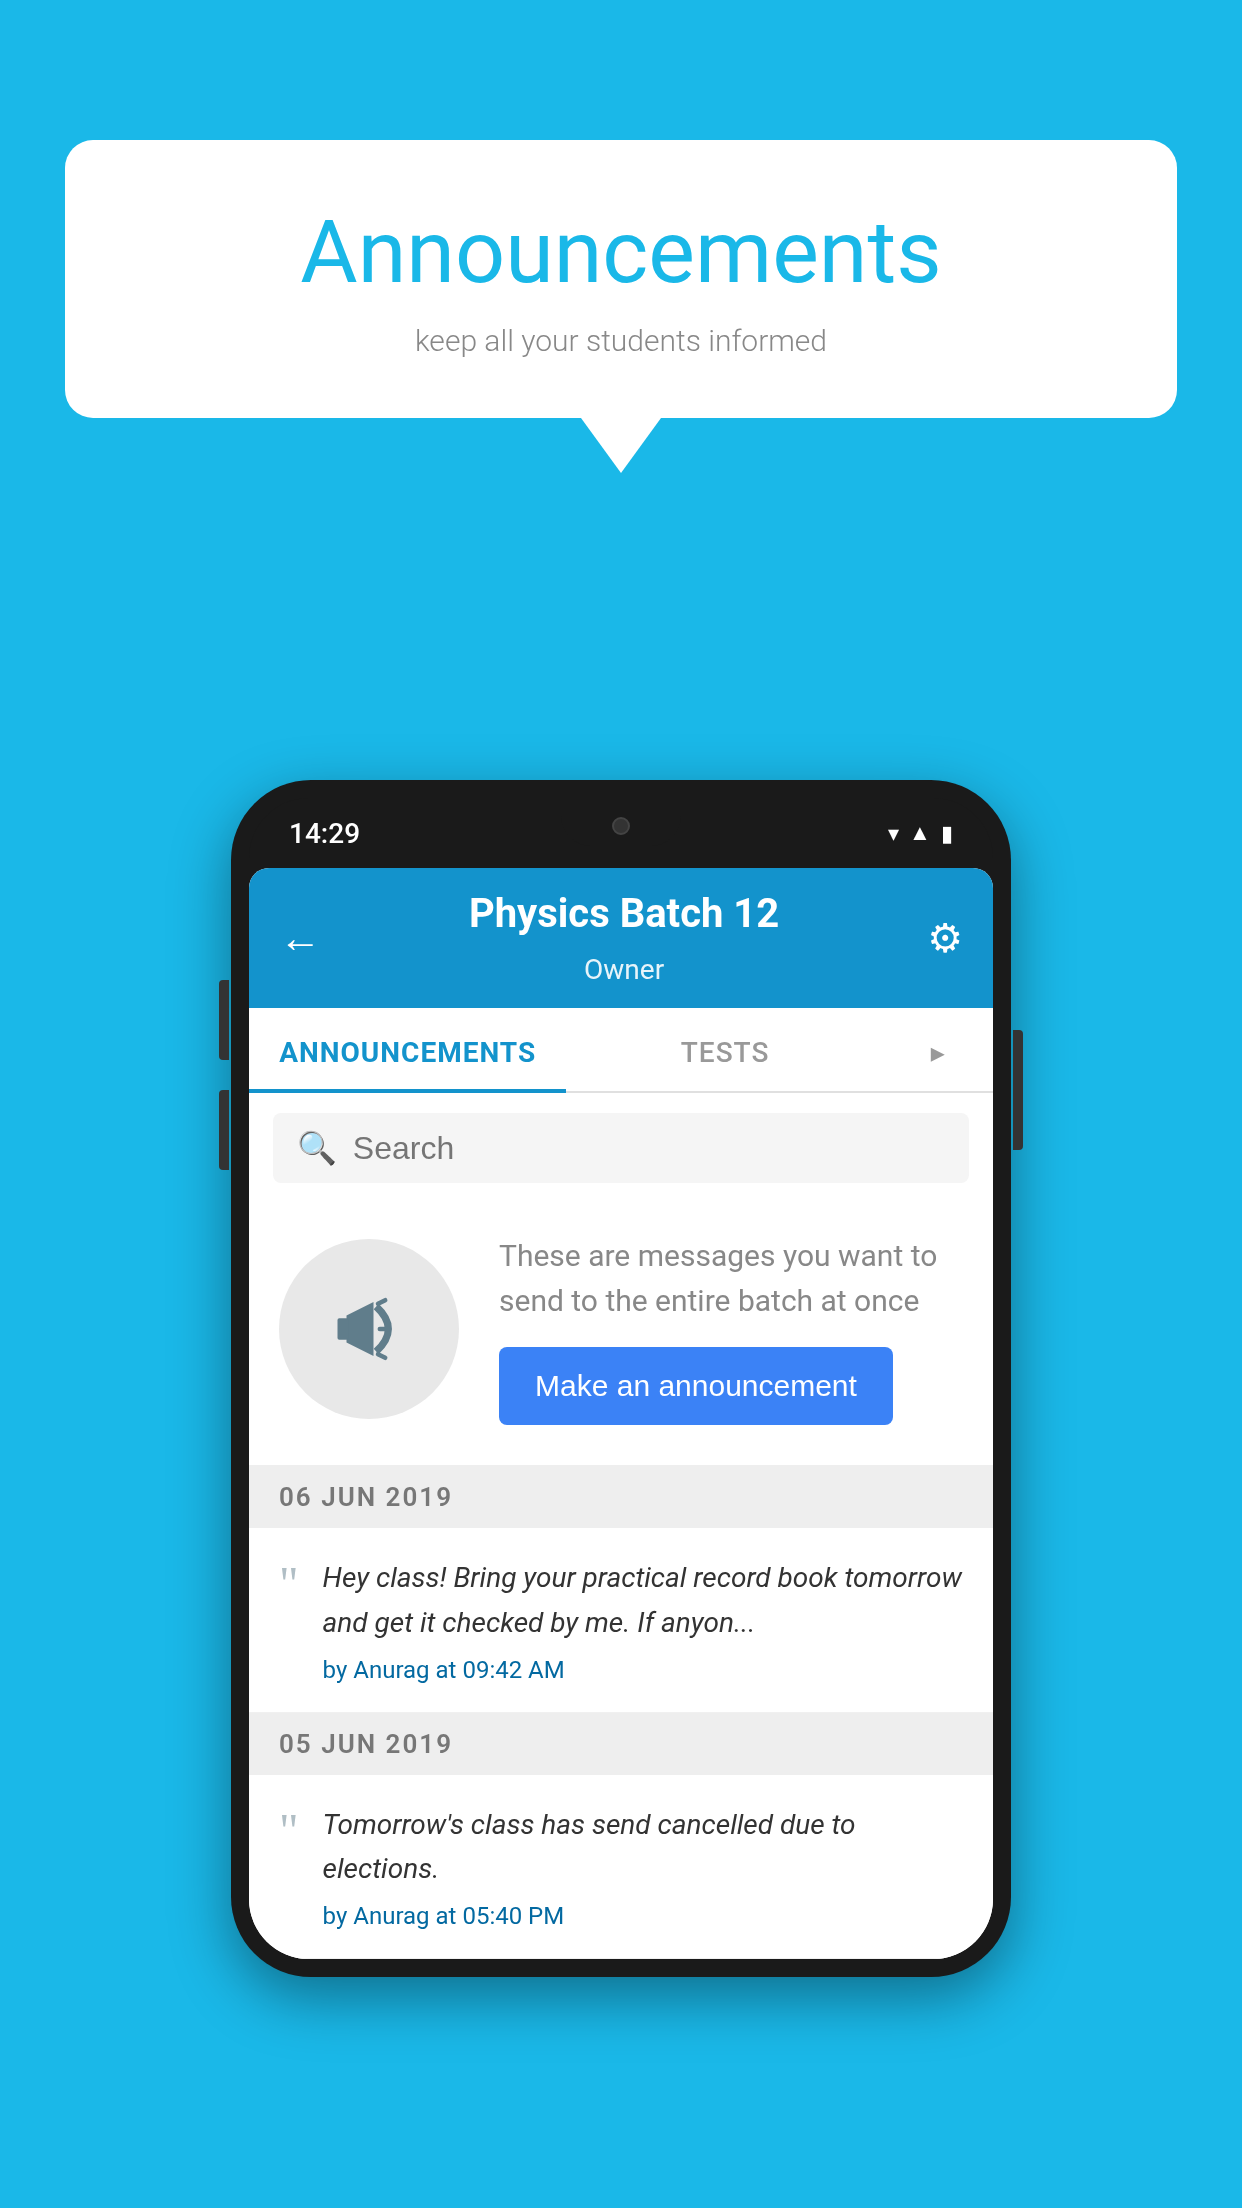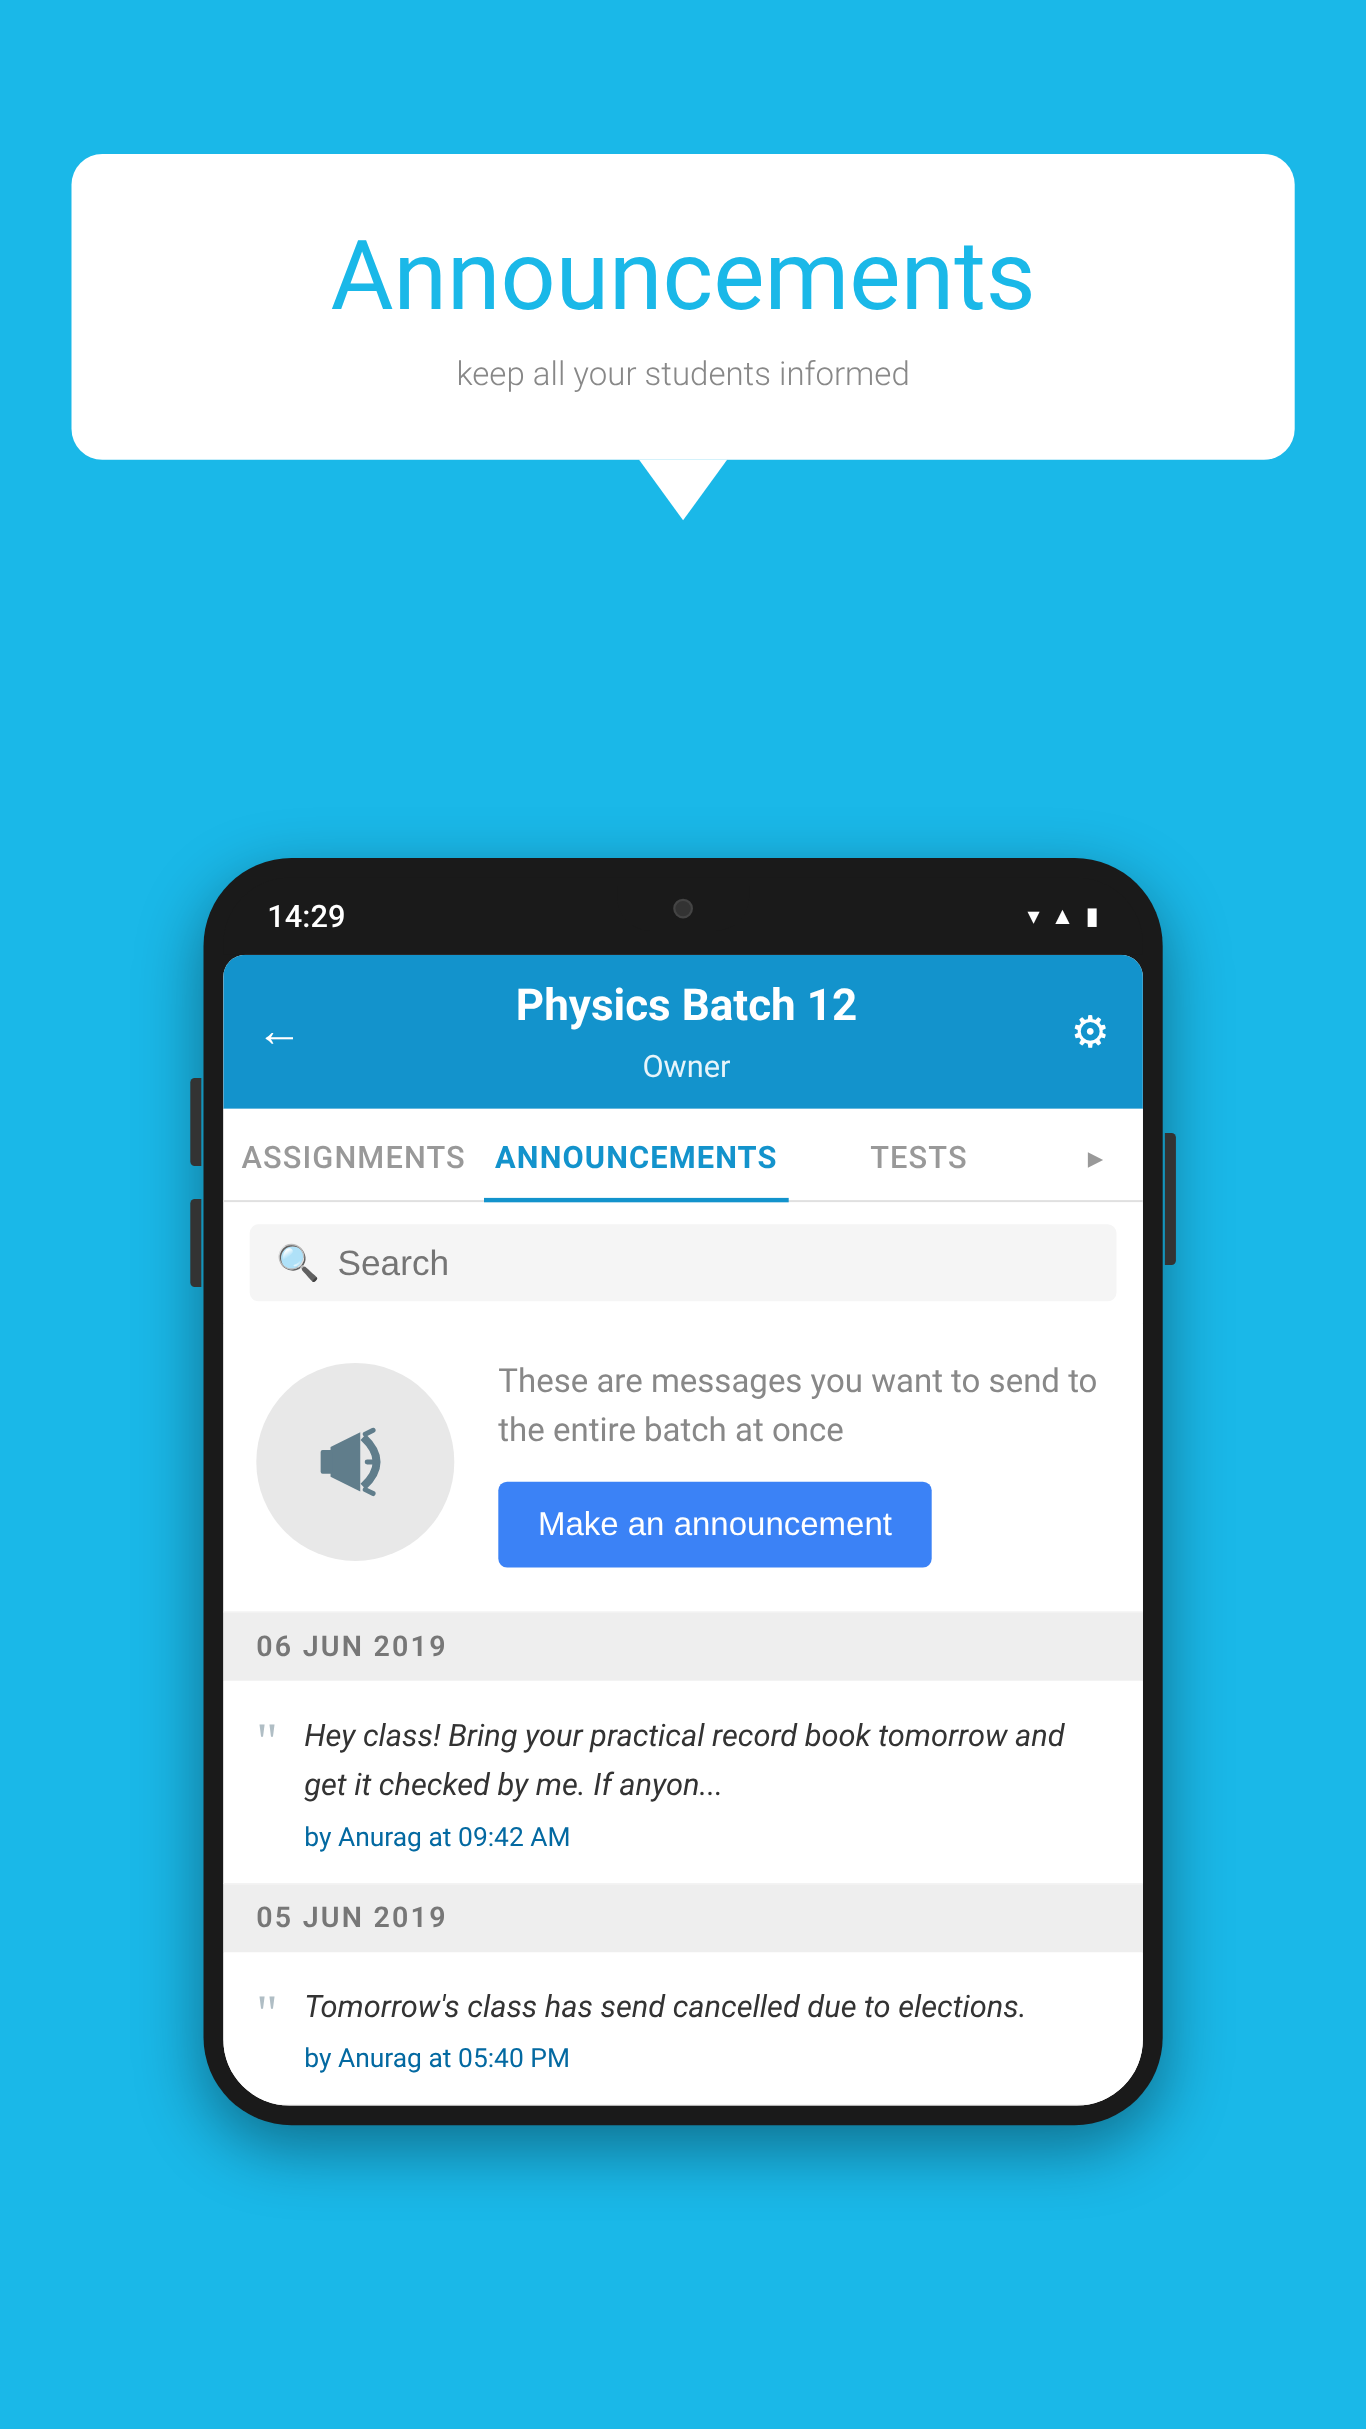--- a/index.html
+++ b/index.html
@@ -49,21 +49,21 @@
       border-top: 55px solid white;
       margin-top: 0px;
     }
 
     
     .phone-wrapper {
       position: absolute;
       top: 780px;
       left: 50%;
       transform: translateX(-50%);
-      width: 872px;
+      width: 780px;
     }
 
     .phone {
       background: #1a1a1a;
       border-radius: 80px;
       padding: 18px;
       box-shadow: 0 20px 60px rgba(0,0,0,0.4);
       position: relative;
     }
 
@@ -349,23 +349,20 @@
       <div class="app-header">
         <div class="back-btn">←</div>
         <div class="header-center">
           <div class="header-title">Physics Batch 12</div>
           <div class="header-subtitle">Owner</div>
         </div>
         <div class="gear-btn">⚙</div>
       </div>
 
       <div class="tabs">
-        <div class="tab">
-          <span>ASSIGNMENTS</span>
-        </div>
         <div class="tab active">
           <span>ANNOUNCEMENTS</span>
         </div>
         <div class="tab">
           <span>TESTS</span>
         </div>
         <div class="tab" style="flex:0.3;">
           <span>▸</span>
         </div>
       </div>

